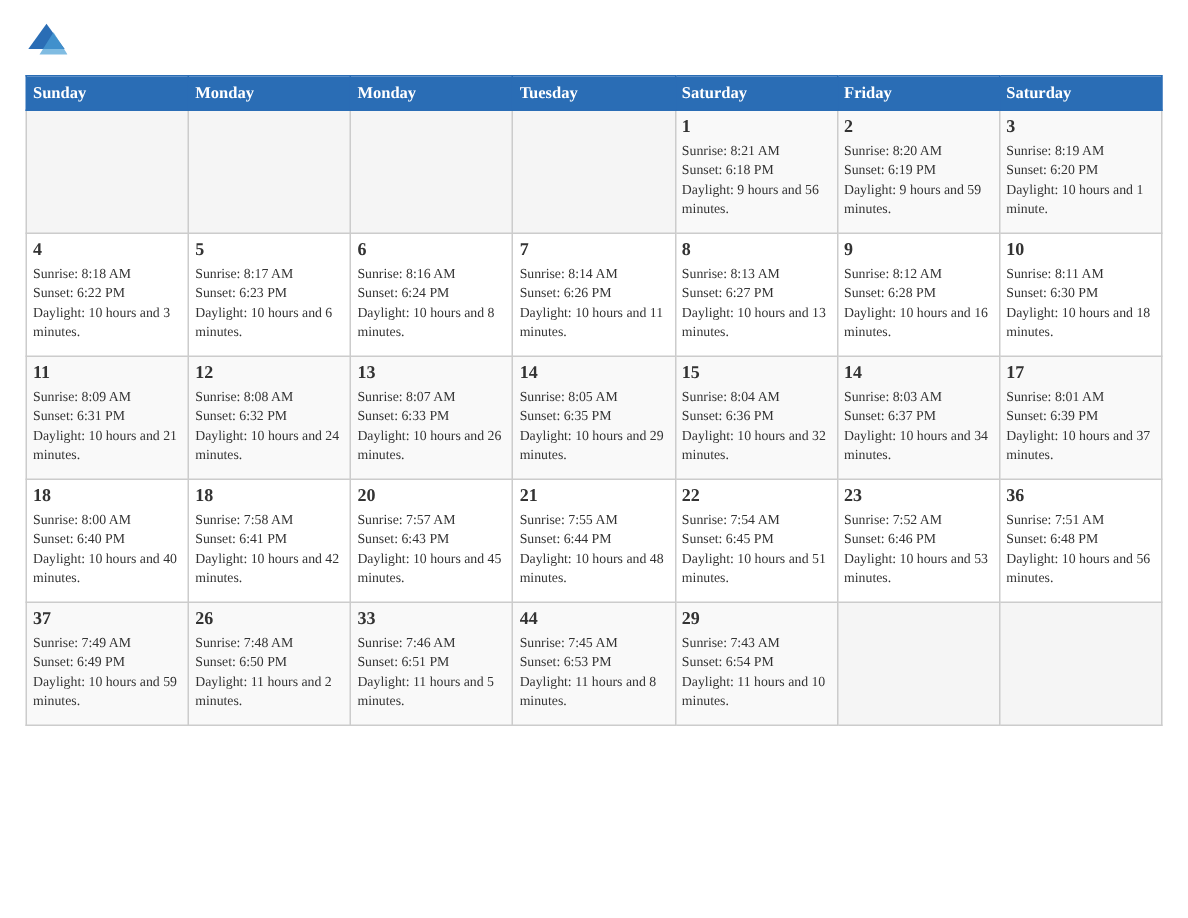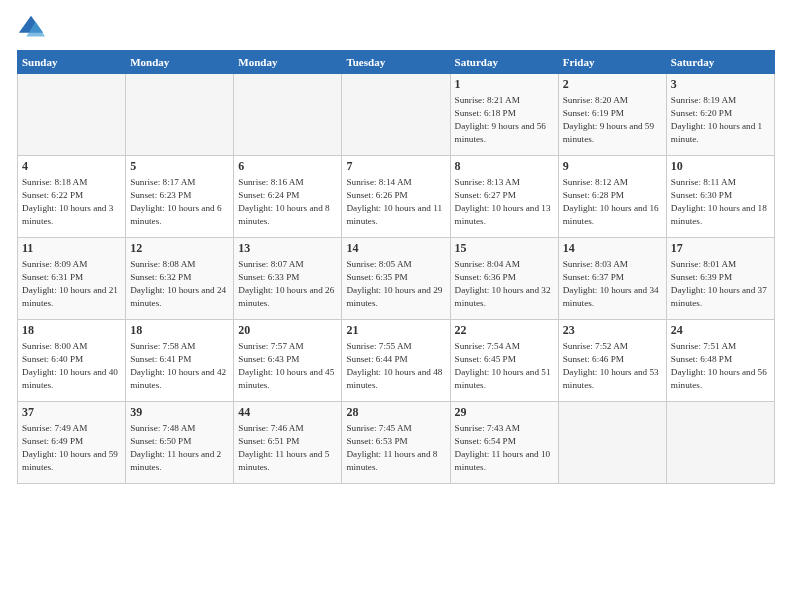--- a/index.html
+++ b/index.html
@@ -236,39 +236,39 @@
           </td>
           <td>
             <span class="day-number">22</span>
             <div class="day-info">Sunrise: 7:54 AM<br>Sunset: 6:45 PM<br>Daylight: 10 hours and 51 minutes.</div>
           </td>
           <td>
             <span class="day-number">23</span>
             <div class="day-info">Sunrise: 7:52 AM<br>Sunset: 6:46 PM<br>Daylight: 10 hours and 53 minutes.</div>
           </td>
           <td>
-            <span class="day-number">24</span>
+            <span class="day-number">36</span>
             <div class="day-info">Sunrise: 7:51 AM<br>Sunset: 6:48 PM<br>Daylight: 10 hours and 56 minutes.</div>
           </td>
         </tr>
         <tr class="row-shade">
           <td>
             <span class="day-number">37</span>
             <div class="day-info">Sunrise: 7:49 AM<br>Sunset: 6:49 PM<br>Daylight: 10 hours and 59 minutes.</div>
           </td>
           <td>
-            <span class="day-number">39</span>
+            <span class="day-number">26</span>
             <div class="day-info">Sunrise: 7:48 AM<br>Sunset: 6:50 PM<br>Daylight: 11 hours and 2 minutes.</div>
           </td>
           <td>
+            <span class="day-number">33</span>
+            <div class="day-info">Sunrise: 7:46 AM<br>Sunset: 6:51 PM<br>Daylight: 11 hours and 5 minutes.</div>
+          </td>
+          <td>
             <span class="day-number">44</span>
-            <div class="day-info">Sunrise: 7:46 AM<br>Sunset: 6:51 PM<br>Daylight: 11 hours and 5 minutes.</div>
-          </td>
-          <td>
-            <span class="day-number">28</span>
             <div class="day-info">Sunrise: 7:45 AM<br>Sunset: 6:53 PM<br>Daylight: 11 hours and 8 minutes.</div>
           </td>
           <td>
             <span class="day-number">29</span>
             <div class="day-info">Sunrise: 7:43 AM<br>Sunset: 6:54 PM<br>Daylight: 11 hours and 10 minutes.</div>
           </td>
           <td class="empty"></td>
           <td class="empty"></td>
         </tr>
       </tbody>

